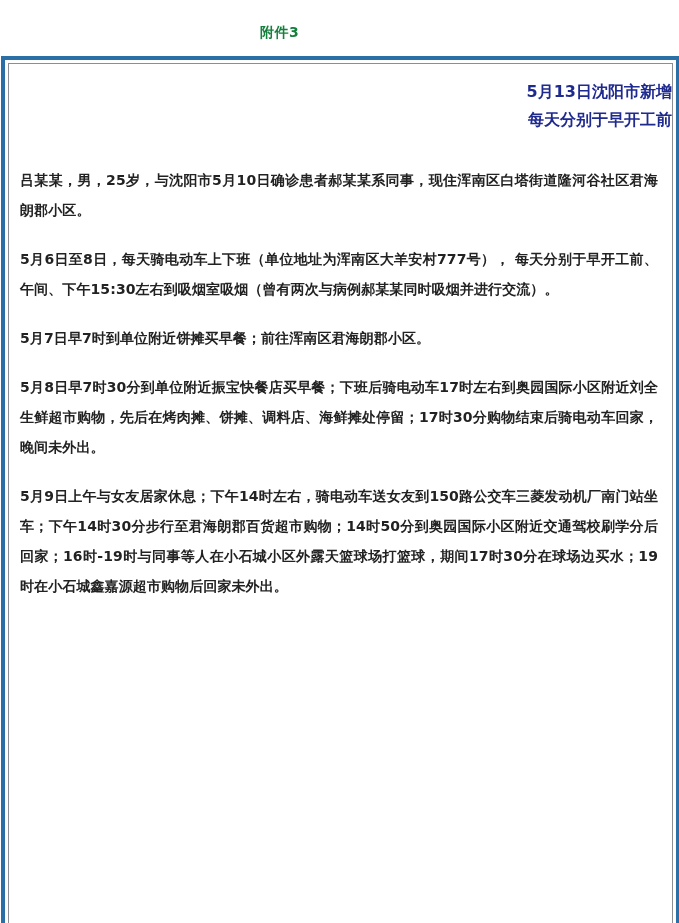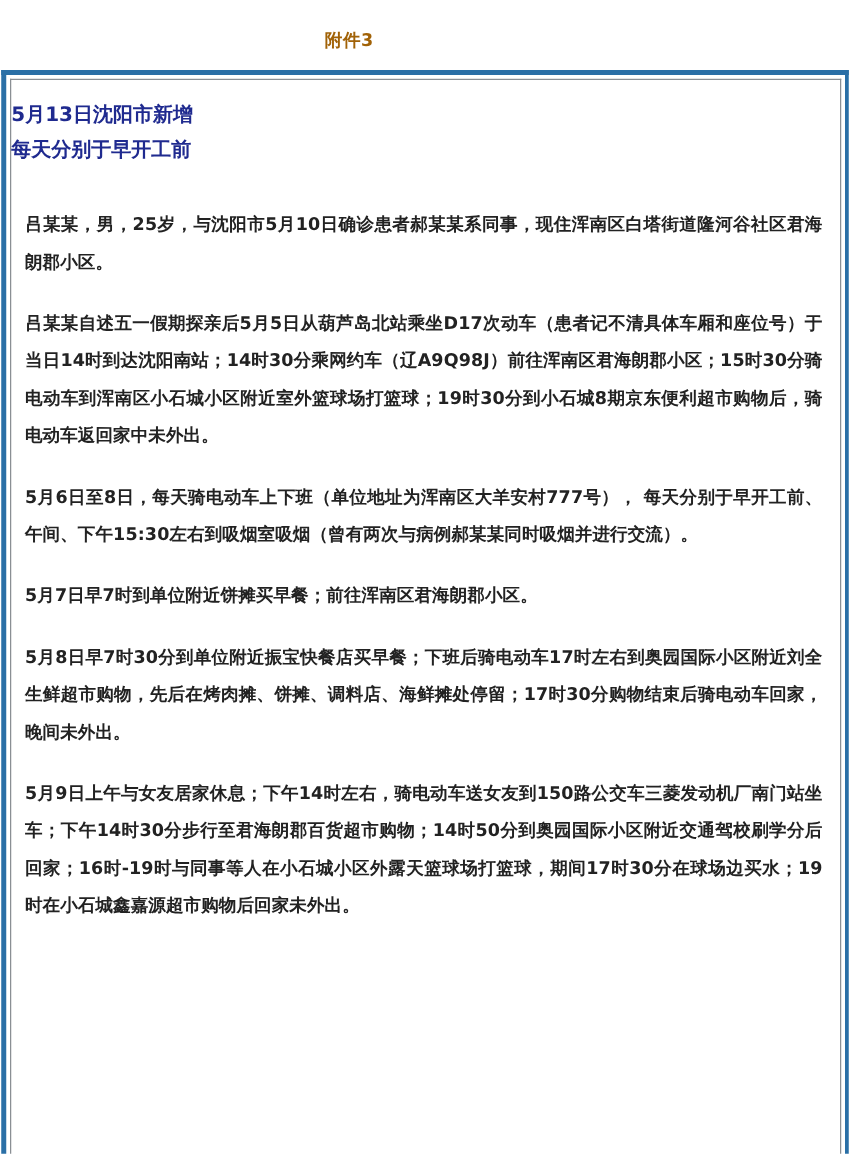--- a/index.html
+++ b/index.html
@@ -1,43 +1,42 @@
 <!DOCTYPE html>
 <html><head>
 <meta charset="utf-8">
 <style>
   html, body { margin: 0; padding: 0; background: #ffffff; }
   body { width: 679px; height: 923px; overflow: hidden; position: relative;
          font-family: "DejaVu Sans", "Liberation Sans", sans-serif; color: #222222; }
   .attach-label { position: absolute; top: 24px; left: 0; width: 559px; text-align: center;
-                  font-size: 14px; font-weight: bold; color: #a16207; letter-spacing: 0.5px; }
+                  font-size: 14px; font-weight: bold; color: #15803d; letter-spacing: 0.5px; }
   .outer-frame { position: absolute; left: 1px; top: 56px; width: 671px; height: 900px;
                  border: 4px solid #2a6fa6; border-bottom: none; }
   .inner-frame { position: absolute; left: 3px; top: 3px; right: 3px; bottom: 0;
                  border: 1px solid #8a8f94; border-bottom: none; background: #ffffff; }
-  .title { text-align: left; color: #1f2a8f; font-weight: bold; font-size: 16px;
+  .title { text-align: right; color: #1f2a8f; font-weight: bold; font-size: 16px;
            line-height: 28px; margin-top: 14px; }
   .title div { height: 28px; }
   .body-text { padding: 0 14px 0 11px; margin-top: 31px; }
   .para { font-size: 14px; line-height: 30px; margin: 0 0 19px 0; color: #222222;
           text-align: justify; letter-spacing: 0.1px; font-weight: bold; }
 </style>
 </head>
 <body>
 
 <div class="attach-label">附件3</div>
 
 <div class="outer-frame">
   <div class="inner-frame">
     <div class="title">
       <div>5月13日沈阳市新增</div>
       <div>每天分别于早开工前</div>
     </div>
     <div class="body-text">
       <p class="para">吕某某，男，25岁，与沈阳市5月10日确诊患者郝某某系同事，现住浑南区白塔街道隆河谷社区君海朗郡小区。</p>
-      <p class="para">吕某某自述五一假期探亲后5月5日从葫芦岛北站乘坐D17次动车（患者记不清具体车厢和座位号）于当日14时到达沈阳南站；14时30分乘网约车（辽A9Q98J）前往浑南区君海朗郡小区；15时30分骑电动车到浑南区小石城小区附近室外篮球场打篮球；19时30分到小石城8期京东便利超市购物后，骑电动车返回家中未外出。</p>
       <p class="para">5月6日至8日，每天骑电动车上下班（单位地址为浑南区大羊安村777号）， 每天分别于早开工前、午间、下午15:30左右到吸烟室吸烟（曾有两次与病例郝某某同时吸烟并进行交流）。</p>
       <p class="para">5月7日早7时到单位附近饼摊买早餐；前往浑南区君海朗郡小区。</p>
       <p class="para">5月8日早7时30分到单位附近振宝快餐店买早餐；下班后骑电动车17时左右到奥园国际小区附近刘全生鲜超市购物，先后在烤肉摊、饼摊、调料店、海鲜摊处停留；17时30分购物结束后骑电动车回家，晚间未外出。</p>
       <p class="para">5月9日上午与女友居家休息；下午14时左右，骑电动车送女友到150路公交车三菱发动机厂南门站坐车；下午14时30分步行至君海朗郡百货超市购物；14时50分到奥园国际小区附近交通驾校刷学分后回家；16时-19时与同事等人在小石城小区外露天篮球场打篮球，期间17时30分在球场边买水；19时在小石城鑫嘉源超市购物后回家未外出。</p>
     </div>
   </div>
 </div>
 
 </body></html>

